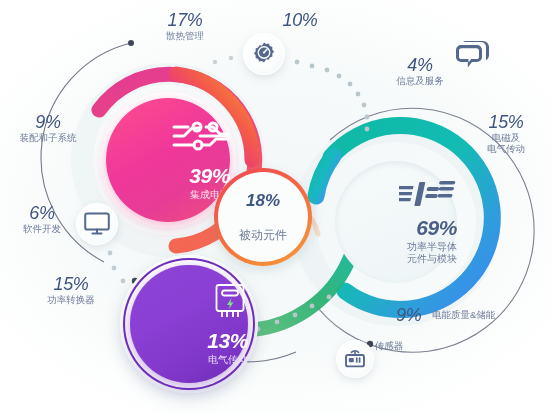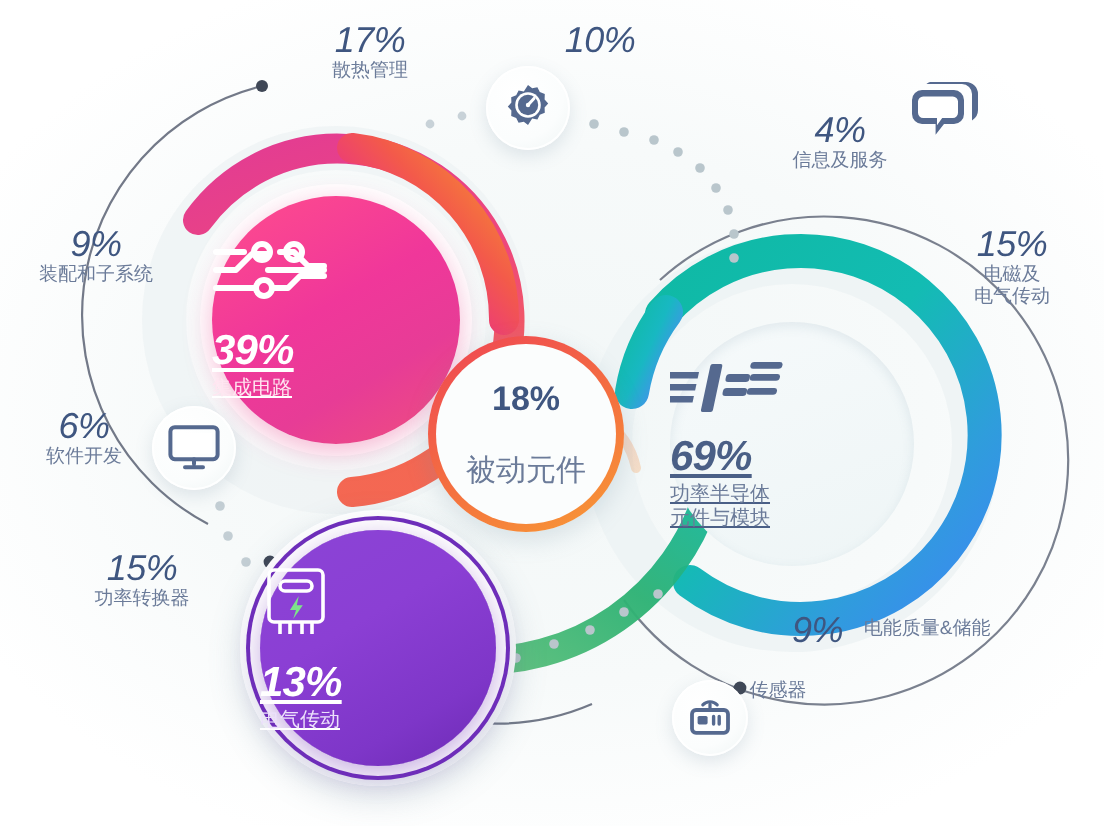--- a/index.html
+++ b/index.html
@@ -42,21 +42,21 @@
 
   
   .donut{position:absolute;border-radius:50%;}
   .donut .plate{
     position:absolute;inset:0;border-radius:50%;
     background:linear-gradient(155deg,#ffffff 0%,#f3f7f7 55%,#e7eeee 100%);
     box-shadow:0 6px 18px rgba(90,120,140,.20);
   }
   .donut .core{
     position:absolute;border-radius:50%;
-    display:flex;flex-direction:column;align-items:flex-start;justify-content:center;text-decoration:underline;
+    display:flex;flex-direction:column;align-items:flex-end;justify-content:center;
   }
   .core .cpct{
     font-size:21px;font-weight:bold;font-style:italic;letter-spacing:-.4px;
   }
   .core .cnm{font-size:10px;margin-top:1px;text-align:center;line-height:1.2;}
 
   
   #ic .core{
     background:linear-gradient(150deg,#ff4d8d 0%,#f0379a 45%,#e73c96 70%,#ef4f7e 100%);
     box-shadow:0 4px 14px rgba(225,50,125,.35), 0 0 0 6px #ffffff;
@@ -80,22 +80,22 @@
   }
   #semi .cnm{color:#6b7b99;}
 
   
   #passive{
     position:absolute;border-radius:50%;
     display:flex;flex-direction:column;align-items:center;justify-content:center;
     background:#fbfdfd;
     box-shadow:0 4px 12px rgba(110,140,160,.22);
   }
-  #passive .cpct{font-size:17px;font-weight:bold;color:#3f5680;}
-  #passive .cnm{font-size:15px;color:#6b7b99;margin-top:16px;}
+  #passive .cpct{font-size:17px;font-weight:bold;font-style:italic;color:#3f5680;}
+  #passive .cnm{font-size:12px;color:#6b7b99;margin-top:16px;}
 
   svg.layer{position:absolute;left:0;top:0;width:552px;height:413px;pointer-events:none;}
 </style>
 </head>
 <body>
 
 <div id="stage">
 
   <svg class="layer" viewBox="0 0 552 413">
     <defs>

